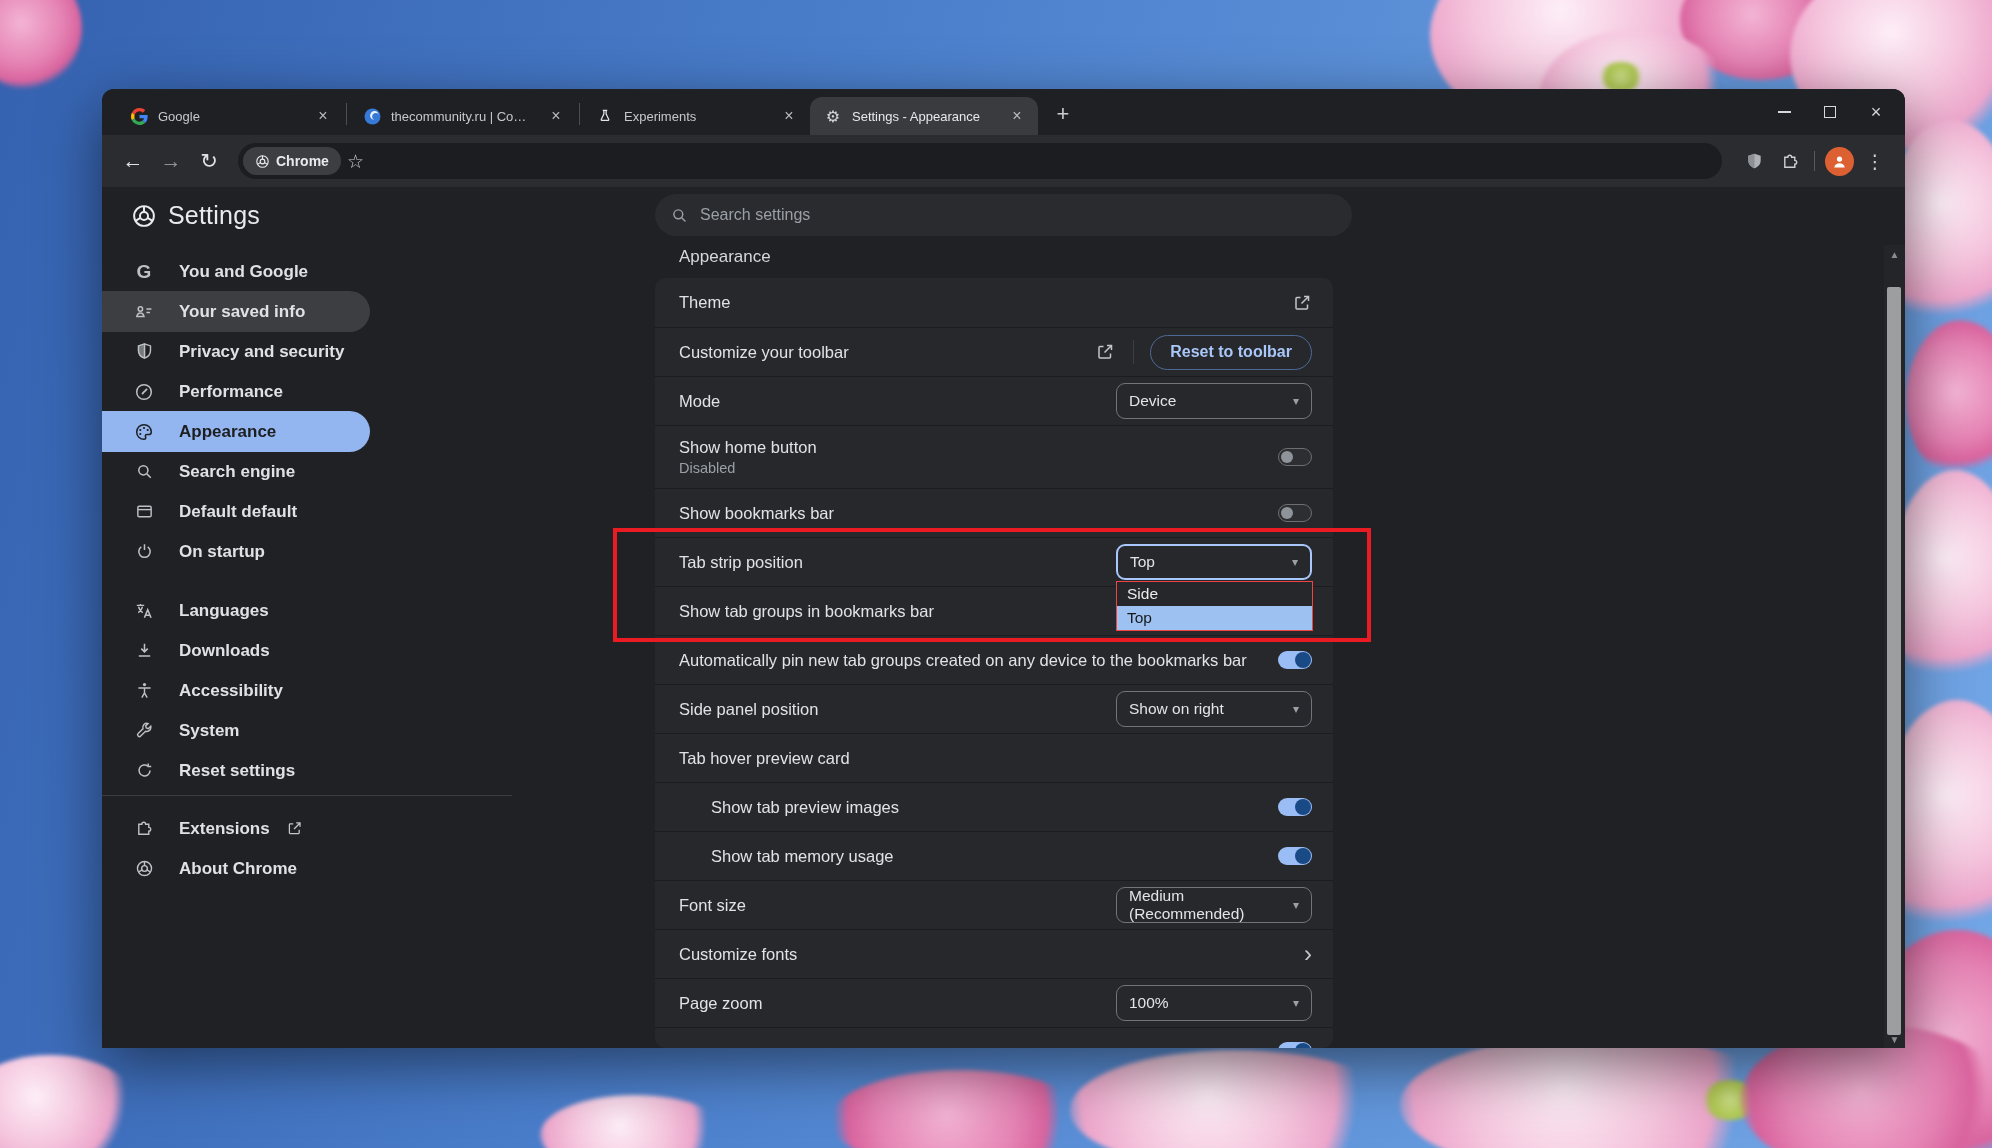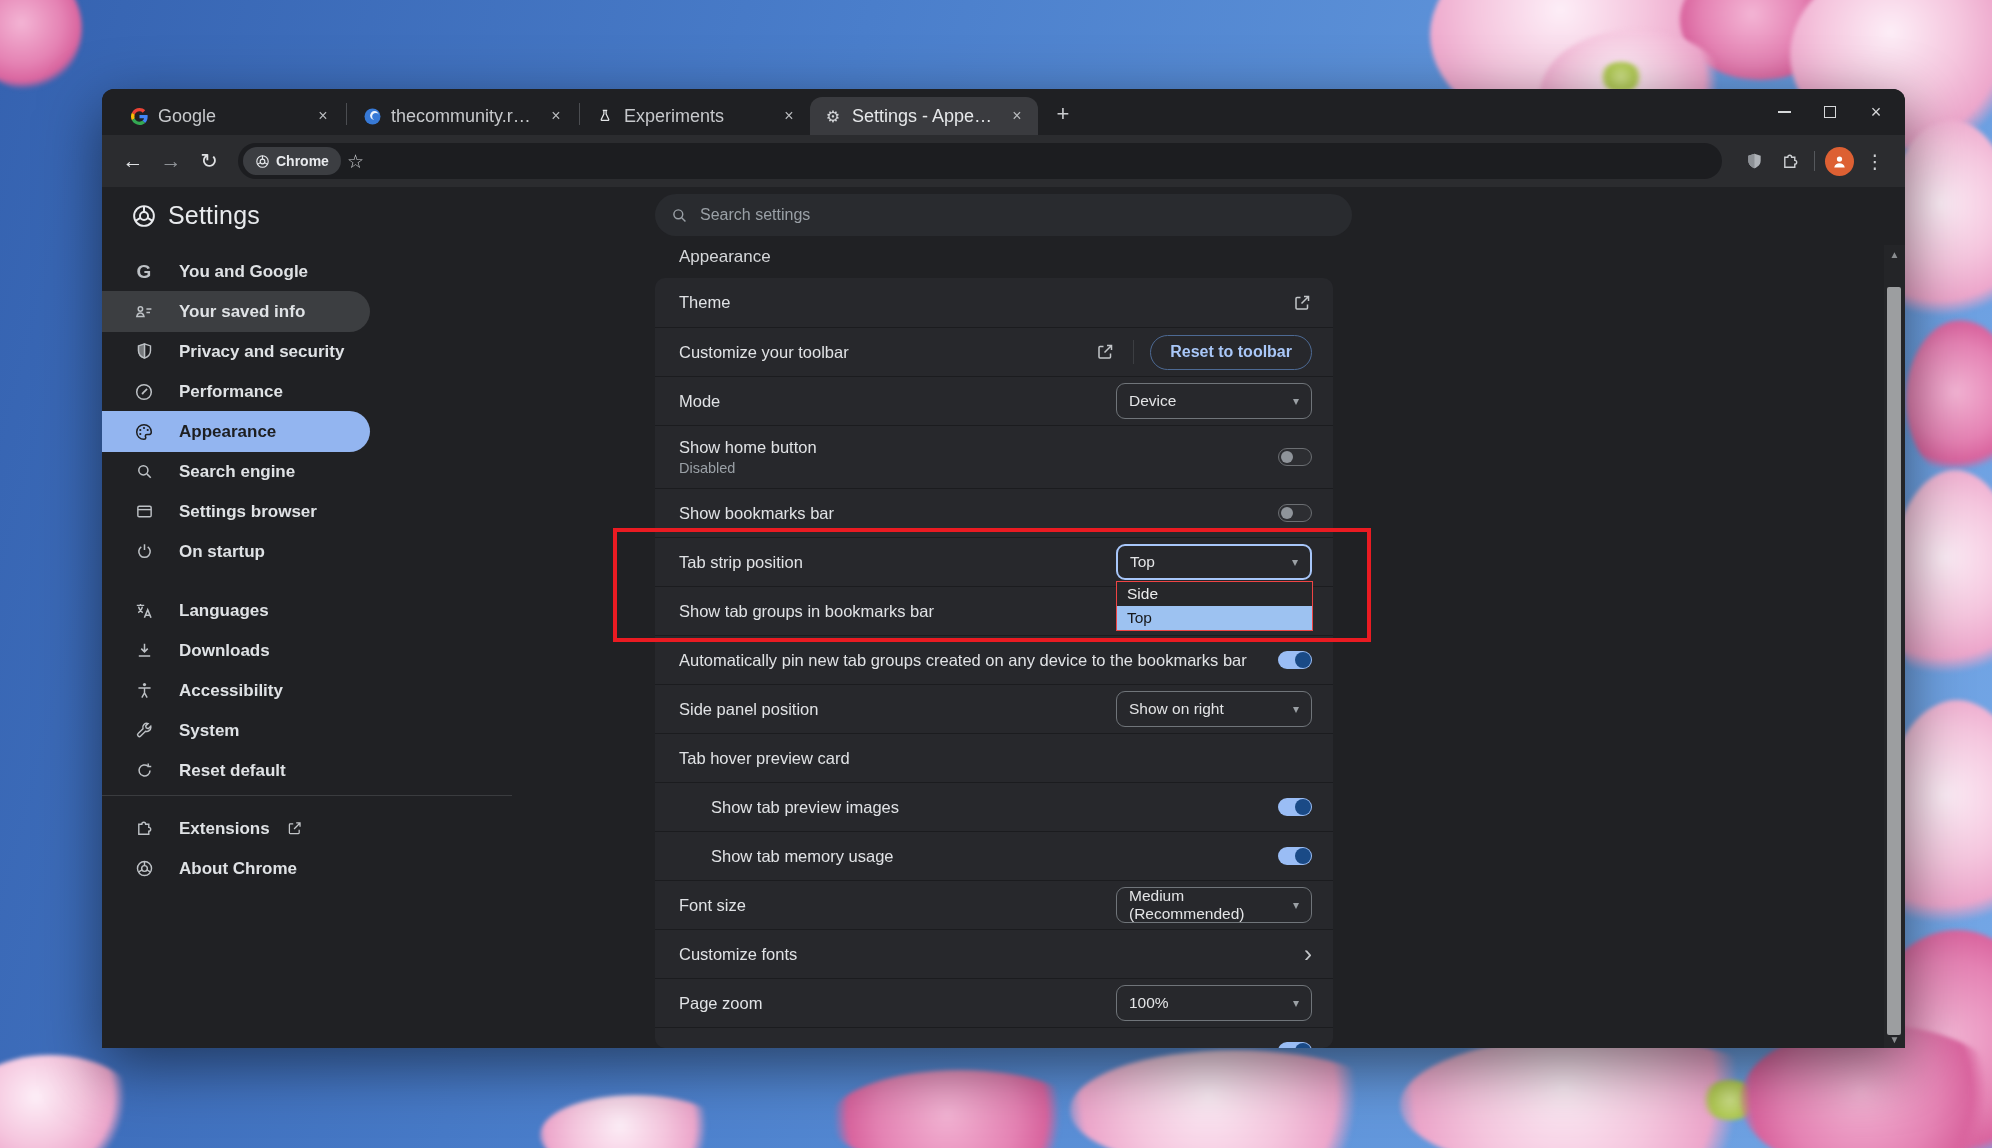--- a/index.html
+++ b/index.html
@@ -17,21 +17,21 @@
   
   .bwin { position:absolute; left:102px; top:89px; width:1803px; height:959px;
     background:#202124; border-radius:12px 12px 0 0; box-shadow:0 18px 60px rgba(0,0,0,.5);
     display:flex; flex-direction:column; overflow:hidden; }
 
   
   .tabstrip { height:46px; background:#1f2023; display:flex; align-items:flex-end; padding-left:14px; position:relative; flex:0 0 auto; }
   .tab { width:228px; height:38px; display:flex; align-items:center; padding:0 10px 0 14px; border-radius:12px 12px 0 0; color:#c6c8cb; }
   .tab.active { background:#3a3b3f; color:#e6e8ea; }
   .tab .fav { width:18px; height:18px; flex:0 0 auto; display:flex; align-items:center; justify-content:center; }
-  .tab .tlabel { font-size:18px; margin-left:10px; white-space:nowrap; overflow:hidden; text-overflow:ellipsis; flex:1; }
+  .tab .tlabel { font-size:13px; margin-left:10px; white-space:nowrap; overflow:hidden; text-overflow:ellipsis; flex:1; }
   .tab .tclose { font-size:16px; color:#b9bbbe; margin-left:8px; width:22px; height:22px; display:flex; align-items:center; justify-content:center; border-radius:50%; }
   .tab-sep { width:1px; height:22px; background:#4b4d51; margin:0 2px 10px 2px; }
   .newtab { width:34px; height:34px; margin:0 0 4px 8px; display:flex; align-items:center; justify-content:center; color:#c9cbce; font-size:22px; border-radius:50%; }
   .wincontrols { position:absolute; right:6px; top:6px; display:flex; }
   .wc { width:46px; height:34px; display:flex; align-items:center; justify-content:center; color:#d6d8da; }
   .wc-min-g { width:13px; height:2px; background:#d6d8da; }
   .wc-max-g { width:12px; height:12px; border:1.6px solid #d6d8da; }
   .wc-close-g { font-size:18px; line-height:1; }
 
   
@@ -310,21 +310,21 @@
           </span>
           <span>Search engine</span>
         </div>
         <div class="nitem" style="top:246px">
           <span class="nicon">
             <svg width="19" height="19" viewBox="0 0 20 20" fill="none" stroke="currentColor" stroke-width="1.5">
                 <rect x="3" y="4.5" width="14" height="11" rx="1.4"></rect>
                 <path d="M3 8h14"></path>
               </svg>
           </span>
-          <span>Settings browser</span>
+          <span>Default default</span>
         </div>
         <div class="nitem" style="top:286px">
           <span class="nicon">
             <svg width="19" height="19" viewBox="0 0 20 20" fill="none" stroke="currentColor" stroke-width="1.6">
                 <path d="M6.6 5.2a6 6 0 1 0 6.8 0"></path>
                 <path d="M10 2.4v6"></path>
               </svg>
           </span>
           <span>On startup</span>
         </div>
@@ -363,21 +363,21 @@
           </span>
           <span>System</span>
         </div>
         <div class="nitem" style="top:505px">
           <span class="nicon">
             <svg width="19" height="19" viewBox="0 0 20 20" fill="none" stroke="currentColor" stroke-width="1.6">
                 <path d="M15.8 10a5.8 5.8 0 1 1-2.1-4.5"></path>
                 <path d="M13.9 2.6v3.2h3.2"></path>
               </svg>
           </span>
-          <span>Reset default</span>
+          <span>Reset settings</span>
         </div>
 
         <div class="nav-div" style="top:550px"></div>
 
         <div class="nitem" style="top:563px">
           <span class="nicon">
             <svg width="19" height="19" viewBox="0 0 20 20" fill="none" stroke="currentColor" stroke-width="1.5">
                 <path d="M7.2 5.5a2 2 0 1 1 4 0h3.3v3.3a2 2 0 1 1 0 4v3.2H4v-10.5z"></path>
               </svg>
           </span>

